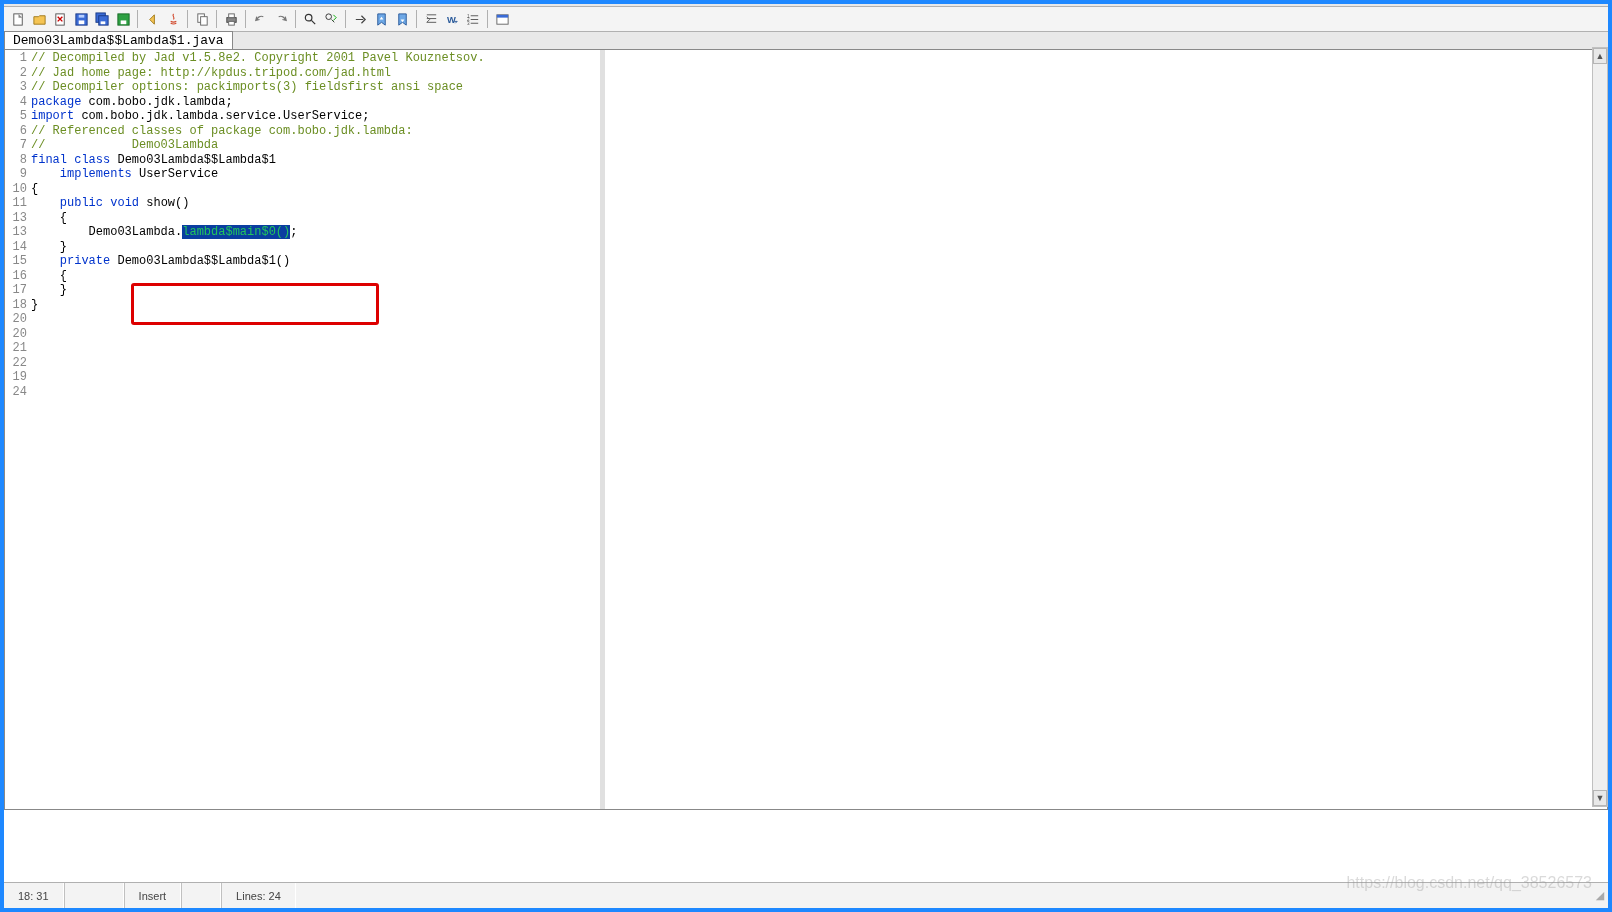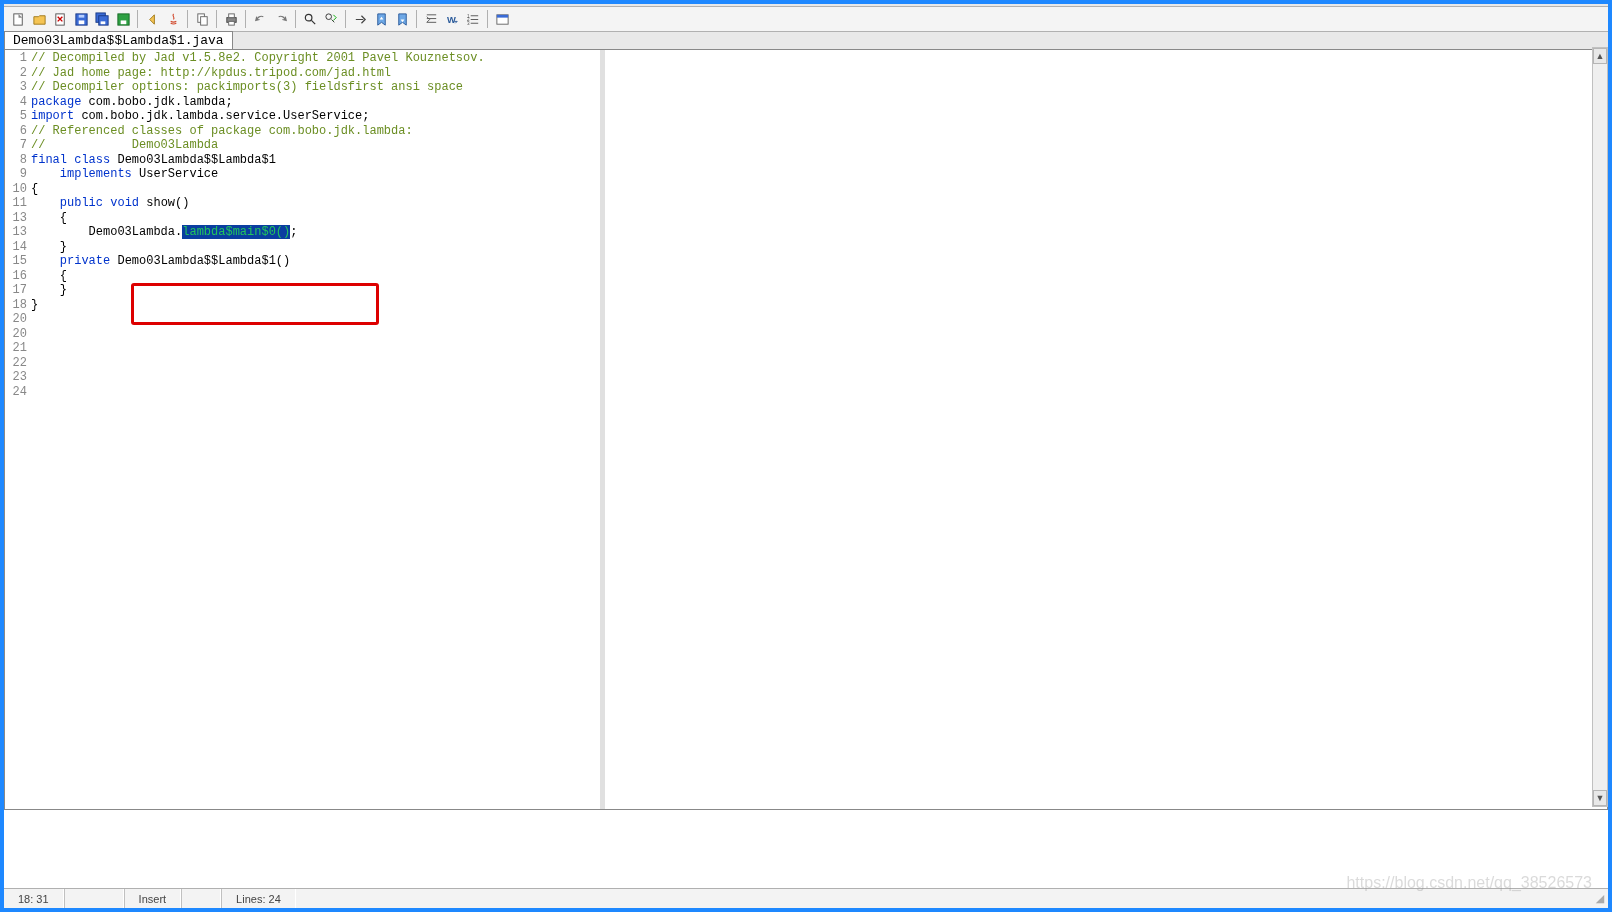--- a/index.html
+++ b/index.html
@@ -93,21 +93,21 @@
     border:1px solid #c0c0c0;
   }
   .vscroll .up, .vscroll .down {
     height:16px; background:#e8e8e8; border:1px solid #b5b5b5;
     font-size:9px; text-align:center; line-height:14px; color:#555; cursor:pointer;
   }
   .vscroll .down { position:absolute; bottom:0; left:0; right:0; }
 
   .statusbar {
     position:absolute; bottom:4px; left:4px; right:4px;
-    height:20px; display:flex; align-items:center;
+    height:26px; display:flex; align-items:center;
     background:#f3f3f3; border-top:1px solid #b0b0b0;
     font-size:11px; color:#444;
   }
   .statusbar .cell {
     border-left:1px solid #c0c0c0; border-right:1px solid #fff;
     padding:0 14px; height:100%; display:flex; align-items:center;
   }
   .statusbar .cell.first { border-left:none; }
   .statusbar .grip { width:14px; text-align:center; color:#aaa; margin-left:auto; padding-right:2px;}
 
@@ -281,21 +281,21 @@
         <div>13</div>
         <div>14</div>
         <div>15</div>
         <div>16</div>
         <div>17</div>
         <div>18</div>
         <div>20</div>
         <div>20</div>
         <div>21</div>
         <div>22</div>
-        <div>23</div>
+        <div>19</div>
         <div>24</div>
       </div>
     <div class="code" id="code"><div><span class="comment">// Decompiled by Jad v1.5.8e2. Copyright 2001 Pavel Kouznetsov.</span></div><div><span class="comment">// Jad home page: http://kpdus.tripod.com/jad.html</span></div><div><span class="comment">// Decompiler options: packimports(3) fieldsfirst ansi space </span></div><div><span></span></div><div><span class="kw">package</span><span> com.bobo.jdk.lambda;</span></div><div><span></span></div><div><span class="kw">import</span><span> com.bobo.jdk.lambda.service.UserService;</span></div><div><span></span></div><div><span class="comment">// Referenced classes of package com.bobo.jdk.lambda:</span></div><div><span class="comment">//            Demo03Lambda</span></div><div><span></span></div><div><span class="kw">final</span><span> </span><span class="kw">class</span><span> Demo03Lambda$$Lambda$1</span></div><div><span>    </span><span class="kw">implements</span><span> UserService</span></div><div><span>{</span></div><div><span></span></div><div><span>    </span><span class="kw">public</span><span> </span><span class="kw">void</span><span> show()</span></div><div><span>    {</span></div><div><span>        Demo03Lambda.</span><span class="selected">lambda$main$0()</span><span>;</span></div><div><span>    }</span></div><div><span></span></div><div><span>    </span><span class="kw">private</span><span> Demo03Lambda$$Lambda$1()</span></div><div><span>    {</span></div><div><span>    }</span></div><div><span>}</span></div></div>
     <div class="hlbox" style="left:126px; top:233px;"></div>
   </div>
   <div class="pane pane-right"></div>
 </div>
 
 <div class="vscroll">
   <div class="up">▲</div>

